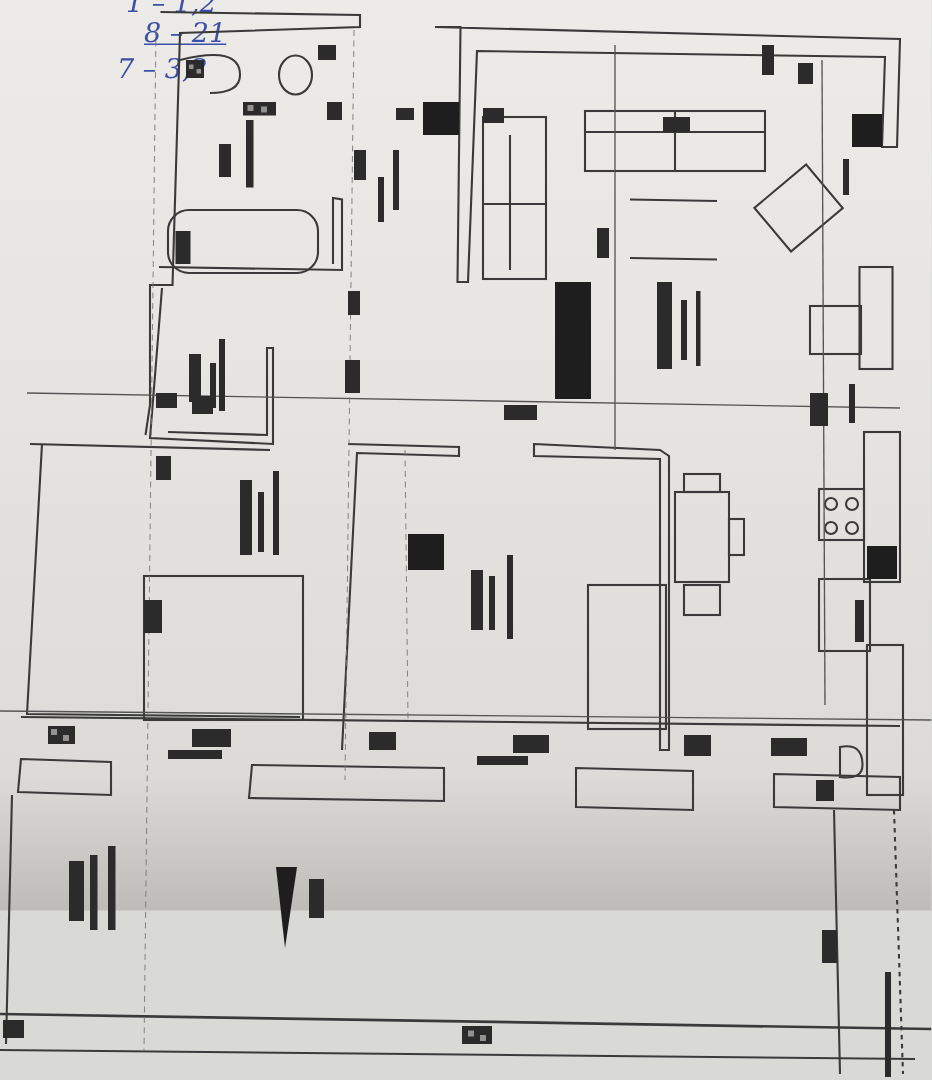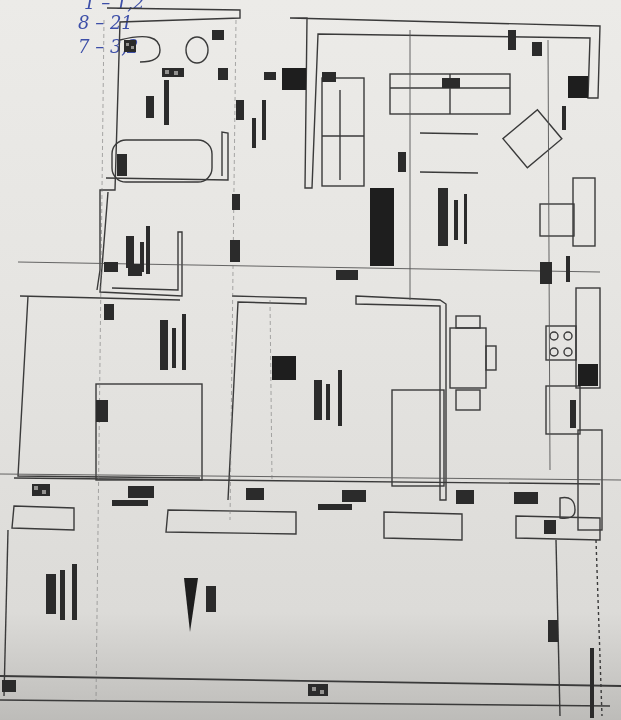--- a/index.html
+++ b/index.html
@@ -1,28 +1,28 @@
 <!DOCTYPE html>
 <html><head>
 <meta charset="utf-8">
 <style>
   html, body { margin:0; padding:0; }
   body { width:621px; height:720px; overflow:hidden; background:#d9d9d6; font-family:"DejaVu Sans", sans-serif; }
-  .sheet { position:absolute; left:0; top:0; width:621px; height:720px;
+  .sheet { position:absolute; left:0; top:0; width:621px; height:607px;
     background: linear-gradient(180deg,#ecebe8 0%,#e6e5e2 40%,#dcdbd8 85%,#bdbcb9 100%); }
   .hand { position:absolute; color:#3d4fa8; font-family:"DejaVu Serif", serif; font-style:italic; font-size:18px; line-height:18px; white-space:nowrap; }
   svg { position:absolute; left:0; top:0; }
 </style>
 </head>
 <body>
 
 <div class="sheet">
 
   <div class="hand" style="left:84px;top:-6px;">1 – 1,2</div>
-  <div class="hand" style="left:78px;top:14px;">8 – 21</div>
+  <div class="hand" style="left:96px;top:14px;text-decoration:underline;">8 – 21</div>
   <div class="hand" style="left:78px;top:38px;">7 – 3,2</div>
 
   <svg width="621" height="720" viewBox="0 0 621 720">
     <g fill="none" stroke="#3a3a3a" stroke-width="1.4">
 
       <path d="M107 8 L240 10 L240 18 L120 22 L115 190 L100 190 L100 270 L97 290"></path>
       <path d="M290 18 L600 26 L598 98 L588 98 L590 38 L318 34 L312 188 L305 188 L307 18 Z"></path>
 
       <rect x="112" y="140" width="100" height="42" rx="14"></rect>
       <path d="M120 40 Q160 30 160 50 Q160 62 140 62"></path>

